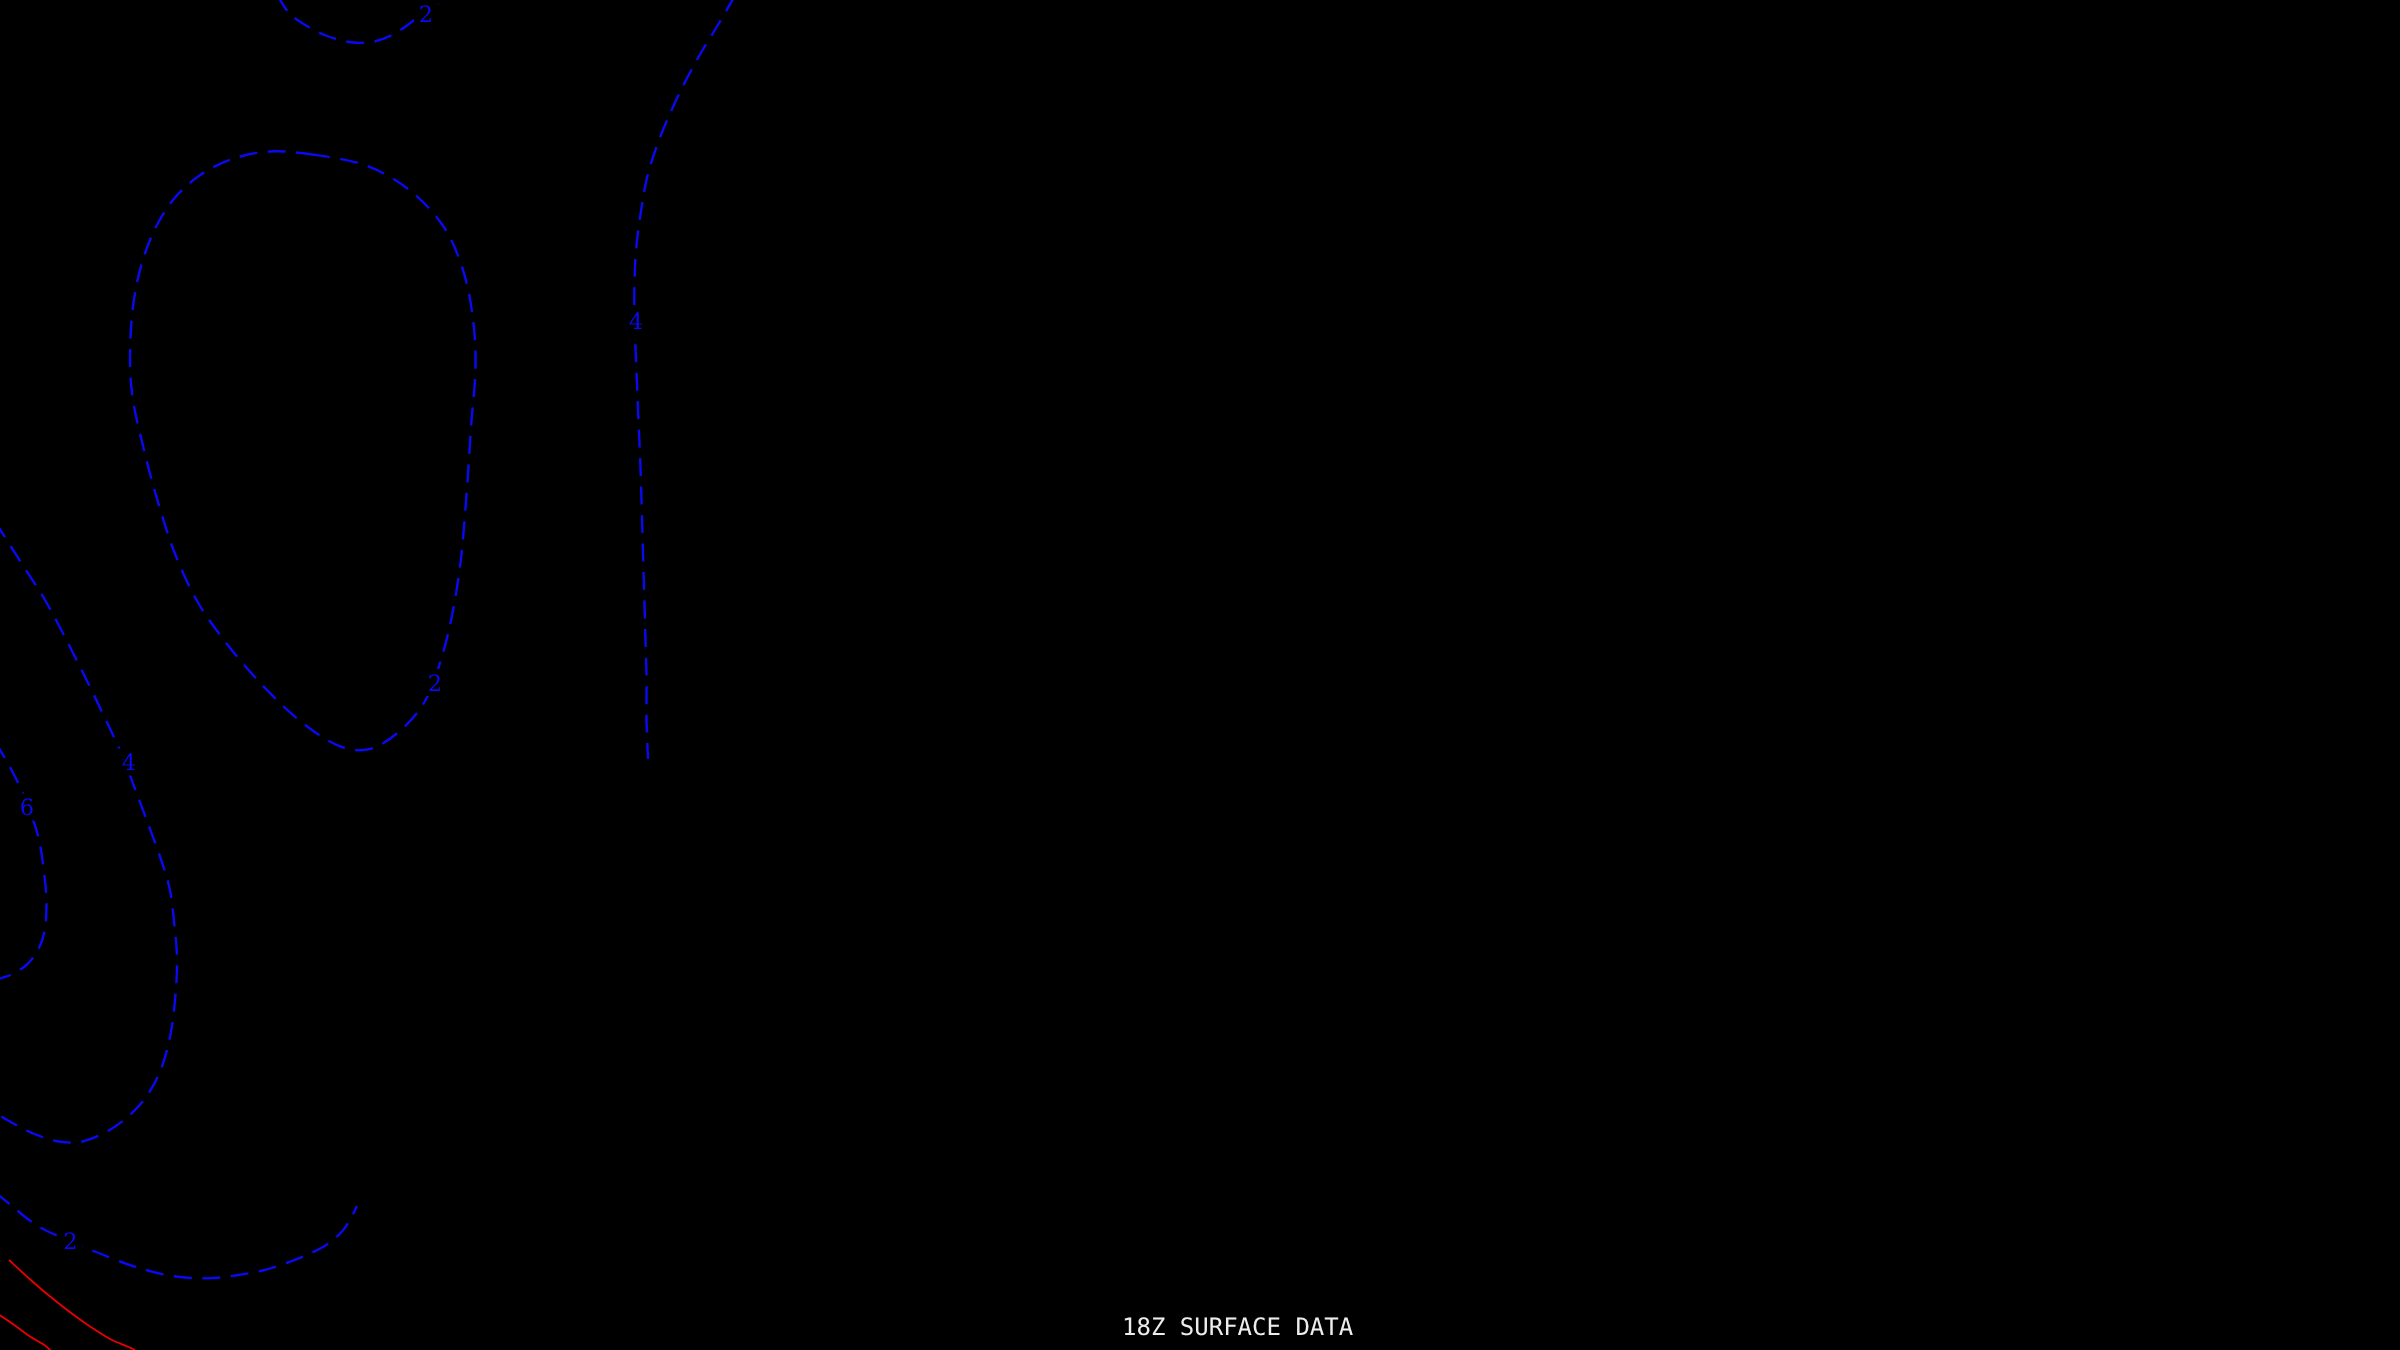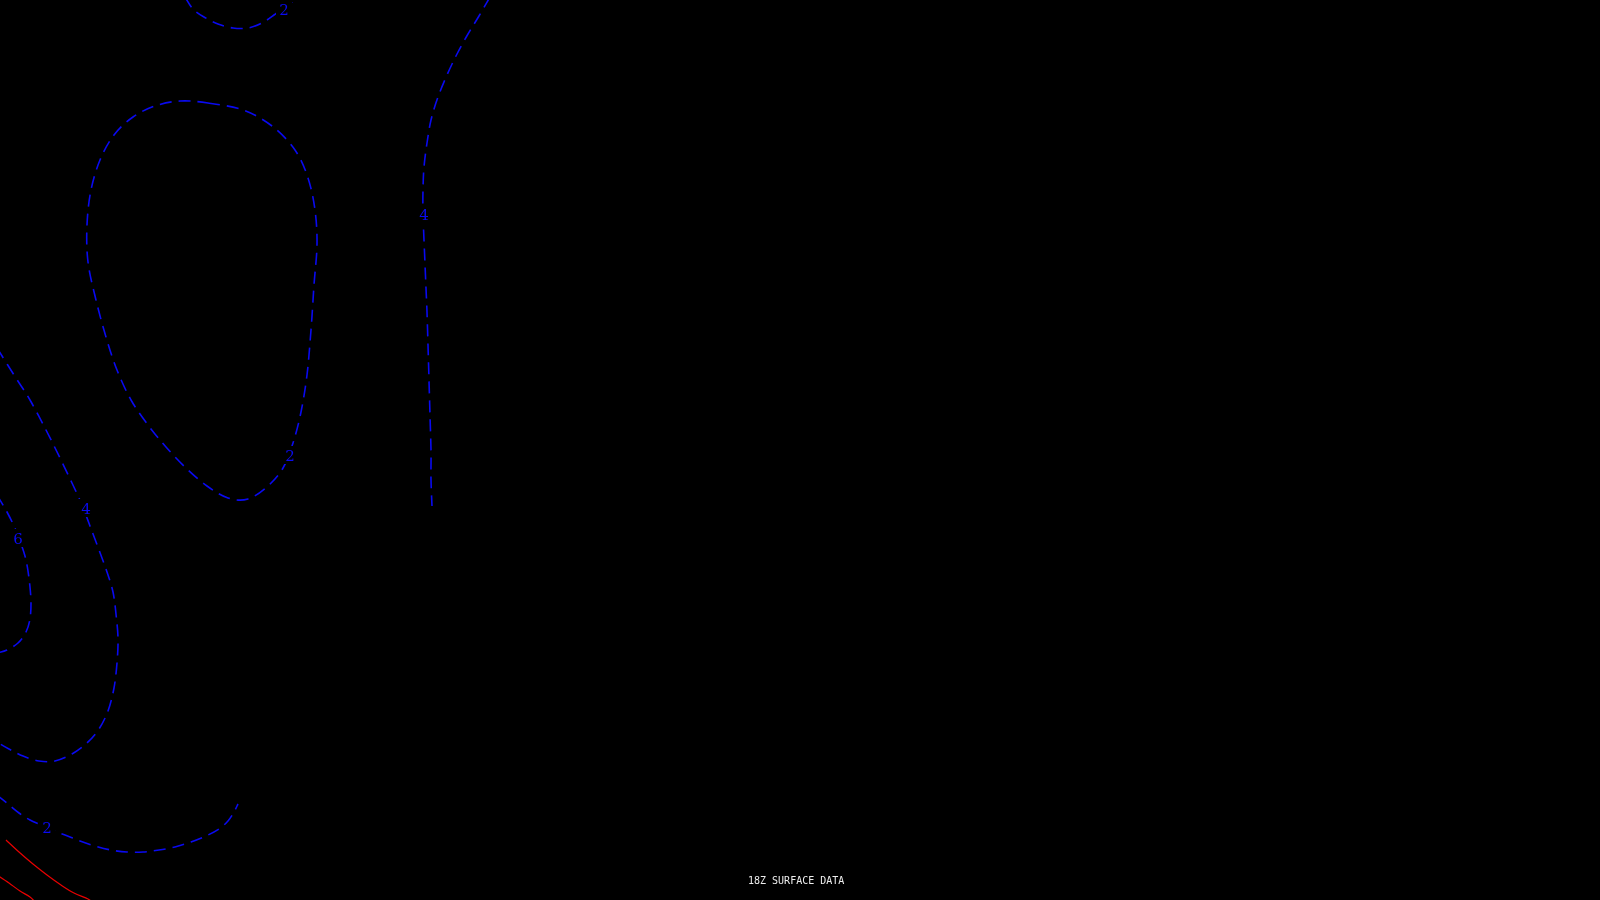--- a/index.html
+++ b/index.html
@@ -21,21 +21,21 @@
     top: 0;
     width: 1600px;
     height: 900px;
     display: block;
   }
   #caption {
     position: absolute;
     left: 748px;
     top: 875px;
     font-family: "DejaVu Sans Mono", monospace;
-    font-size: 10px;
+    font-size: 16px;
     letter-spacing: 0px;
     color: #ededed;
     white-space: pre;
   }
 </style>
 </head>
 <body>
 
 <div id="screen" style="background: rgb(0, 0, 0);">
   <svg id="contour-svg" viewBox="0 0 1600 900" xmlns="http://www.w3.org/2000/svg">

